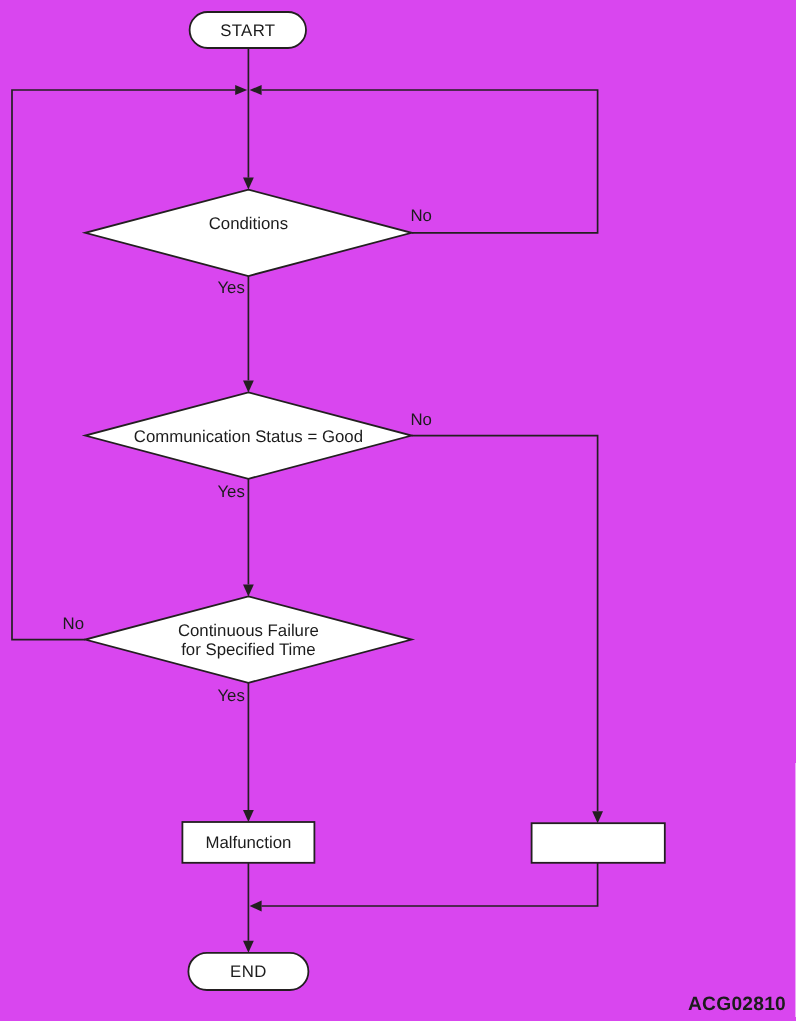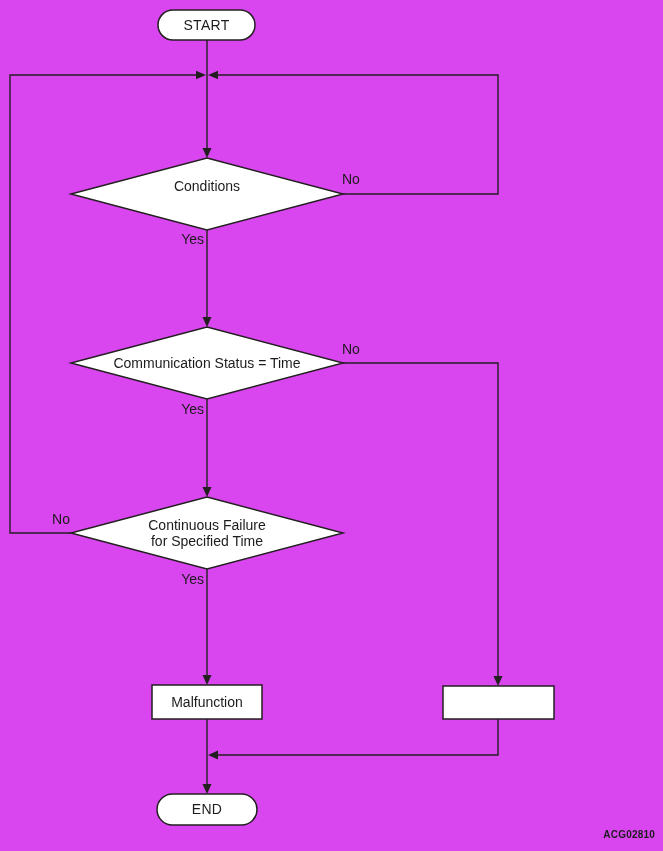--- a/index.html
+++ b/index.html
@@ -21,21 +21,21 @@
     font-size: 14px;
     line-height: 16px;
     color: #1c1c1c;
     white-space: nowrap;
   }
   .node-lbl { text-align: center; }
   .terminal-lbl { letter-spacing: 0.3px; }
   .edge-lbl { width: 40px; }
   .code-lbl {
     position: absolute;
-    font-size: 10px;
+    font-size: 16px;
     font-weight: bold;
     color: #1c1c1c;
     letter-spacing: 0.2px;
   }
   .two-line span { display: block; }
 </style>
 </head>
 <body>
 
 <div class="stage">
@@ -77,21 +77,21 @@
     <rect class="shape" x="443" y="686" width="111" height="33"></rect>
     <rect class="shape" x="157" y="794" width="100" height="31" rx="15.5"></rect>
   </svg>
 
   <div class="lbl node-lbl terminal-lbl" style="left:158px; top:10px; width:97px; line-height:30px;">START</div>
 
   <div class="lbl node-lbl two-line" style="left:107px; top:178px; width:200px;">
     <span>Conditions</span>
   </div>
 
-  <div class="lbl node-lbl" style="left:77px; top:355px; width:260px;">Communication Status = Time</div>
+  <div class="lbl node-lbl" style="left:77px; top:355px; width:260px;">Communication Status = Good</div>
 
   <div class="lbl node-lbl two-line" style="left:107px; top:517px; width:200px;">
     <span>Continuous Failure</span>
     <span>for Specified Time</span>
   </div>
 
   <div class="lbl node-lbl" style="left:152px; top:685px; width:110px; line-height:34px;">Malfunction</div>
 
 
   <div class="lbl node-lbl terminal-lbl" style="left:157px; top:794px; width:100px; line-height:31px;">END</div>

